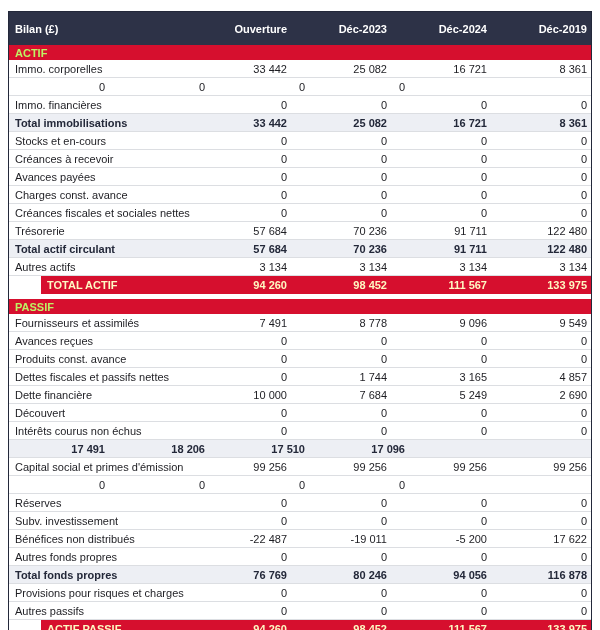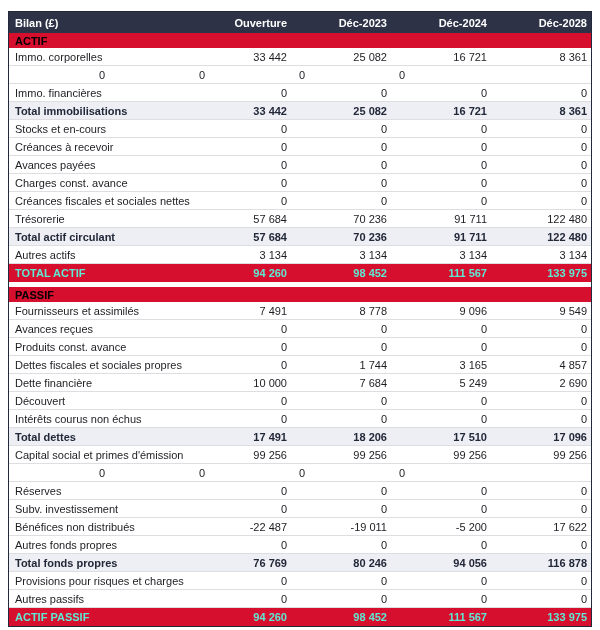--- a/index.html
+++ b/index.html
@@ -10,61 +10,62 @@
     -webkit-font-smoothing: antialiased;
   }
   .page { position: relative; width: 600px; height: 630px; background: #ffffff; overflow: hidden; }
   .tbl {
     position: absolute; left: 8px; right: 8px; top: 11px;
     border: 1px solid var(--table-border, #23283a);
     background: #ffffff;
   }
   .row { display: flex; align-items: center; box-sizing: border-box; }
   .row.head {
-    height: 21px;
+    height: 33px;
     background: var(--header-bg, #2d3247);
     color: #ffffff; font-weight: bold;
   }
   .row.section {
     height: 15px;
     background: var(--accent-red, #d60f2e);
-    color: #000000; font-weight: bold;
+    color: #bef264; font-weight: bold;
   }
   .row.data {
     height: 18px;
     background: #ffffff;
     color: var(--text, #1d1d22);
     border-bottom: 1px solid var(--row-border, #dcdee2);
   }
   .row.data.subtotal {
     background: var(--subtotal-bg, #edeff4);
     color: var(--total-text, #232839);
     font-weight: bold;
   }
   .row.data.grandtotal {
     background: var(--accent-red, #d60f2e);
-    color: #5eead4; font-weight: bold;
+    color: #fef9c3; font-weight: bold;
     border-bottom: none;
+    margin-left: 32px;
   }
   .gap { height: 5px; background: #ffffff; }
   .cell { font-size: 11px; white-space: nowrap; overflow: hidden; }
   .cell.lbl { flex: 1 1 auto; padding-left: 6px; text-align: left; }
   .cell.val { flex: 0 0 100px; width: 100px; padding-right: 4px; text-align: right; box-sizing: border-box; }
 </style>
 </head>
 <body>
 
 <div class="page">
   <div class="tbl">
     <div class="row head">
       <div class="cell lbl">Bilan (£)</div>
       <div class="cell val">Ouverture</div>
       <div class="cell val">Déc-2023</div>
       <div class="cell val">Déc-2024</div>
-      <div class="cell val">Déc-2028</div>
+      <div class="cell val">Déc-2019</div>
     </div>
     <div id="tbody">
         <div class="row section">
           <div class="cell lbl">ACTIF</div>
         </div>
         <div class="row data">
           <div class="cell lbl">Immo. corporelles</div>
           <div class="cell val">33 442</div>
           <div class="cell val">25 082</div>
           <div class="cell val">16 721</div>
@@ -172,21 +173,21 @@
           <div class="cell val">0</div>
         </div>
         <div class="row data">
           <div class="cell lbl">Produits const. avance</div>
           <div class="cell val">0</div>
           <div class="cell val">0</div>
           <div class="cell val">0</div>
           <div class="cell val">0</div>
         </div>
         <div class="row data">
-          <div class="cell lbl">Dettes fiscales et sociales propres</div>
+          <div class="cell lbl">Dettes fiscales et passifs nettes</div>
           <div class="cell val">0</div>
           <div class="cell val">1 744</div>
           <div class="cell val">3 165</div>
           <div class="cell val">4 857</div>
         </div>
         <div class="row data">
           <div class="cell lbl">Dette financière</div>
           <div class="cell val">10 000</div>
           <div class="cell val">7 684</div>
           <div class="cell val">5 249</div>
@@ -200,21 +201,20 @@
           <div class="cell val">0</div>
         </div>
         <div class="row data">
           <div class="cell lbl">Intérêts courus non échus</div>
           <div class="cell val">0</div>
           <div class="cell val">0</div>
           <div class="cell val">0</div>
           <div class="cell val">0</div>
         </div>
         <div class="row data subtotal">
-          <div class="cell lbl">Total dettes</div>
           <div class="cell val">17 491</div>
           <div class="cell val">18 206</div>
           <div class="cell val">17 510</div>
           <div class="cell val">17 096</div>
         </div>
         <div class="row data">
           <div class="cell lbl">Capital social et primes d'émission</div>
           <div class="cell val">99 256</div>
           <div class="cell val">99 256</div>
           <div class="cell val">99 256</div>

